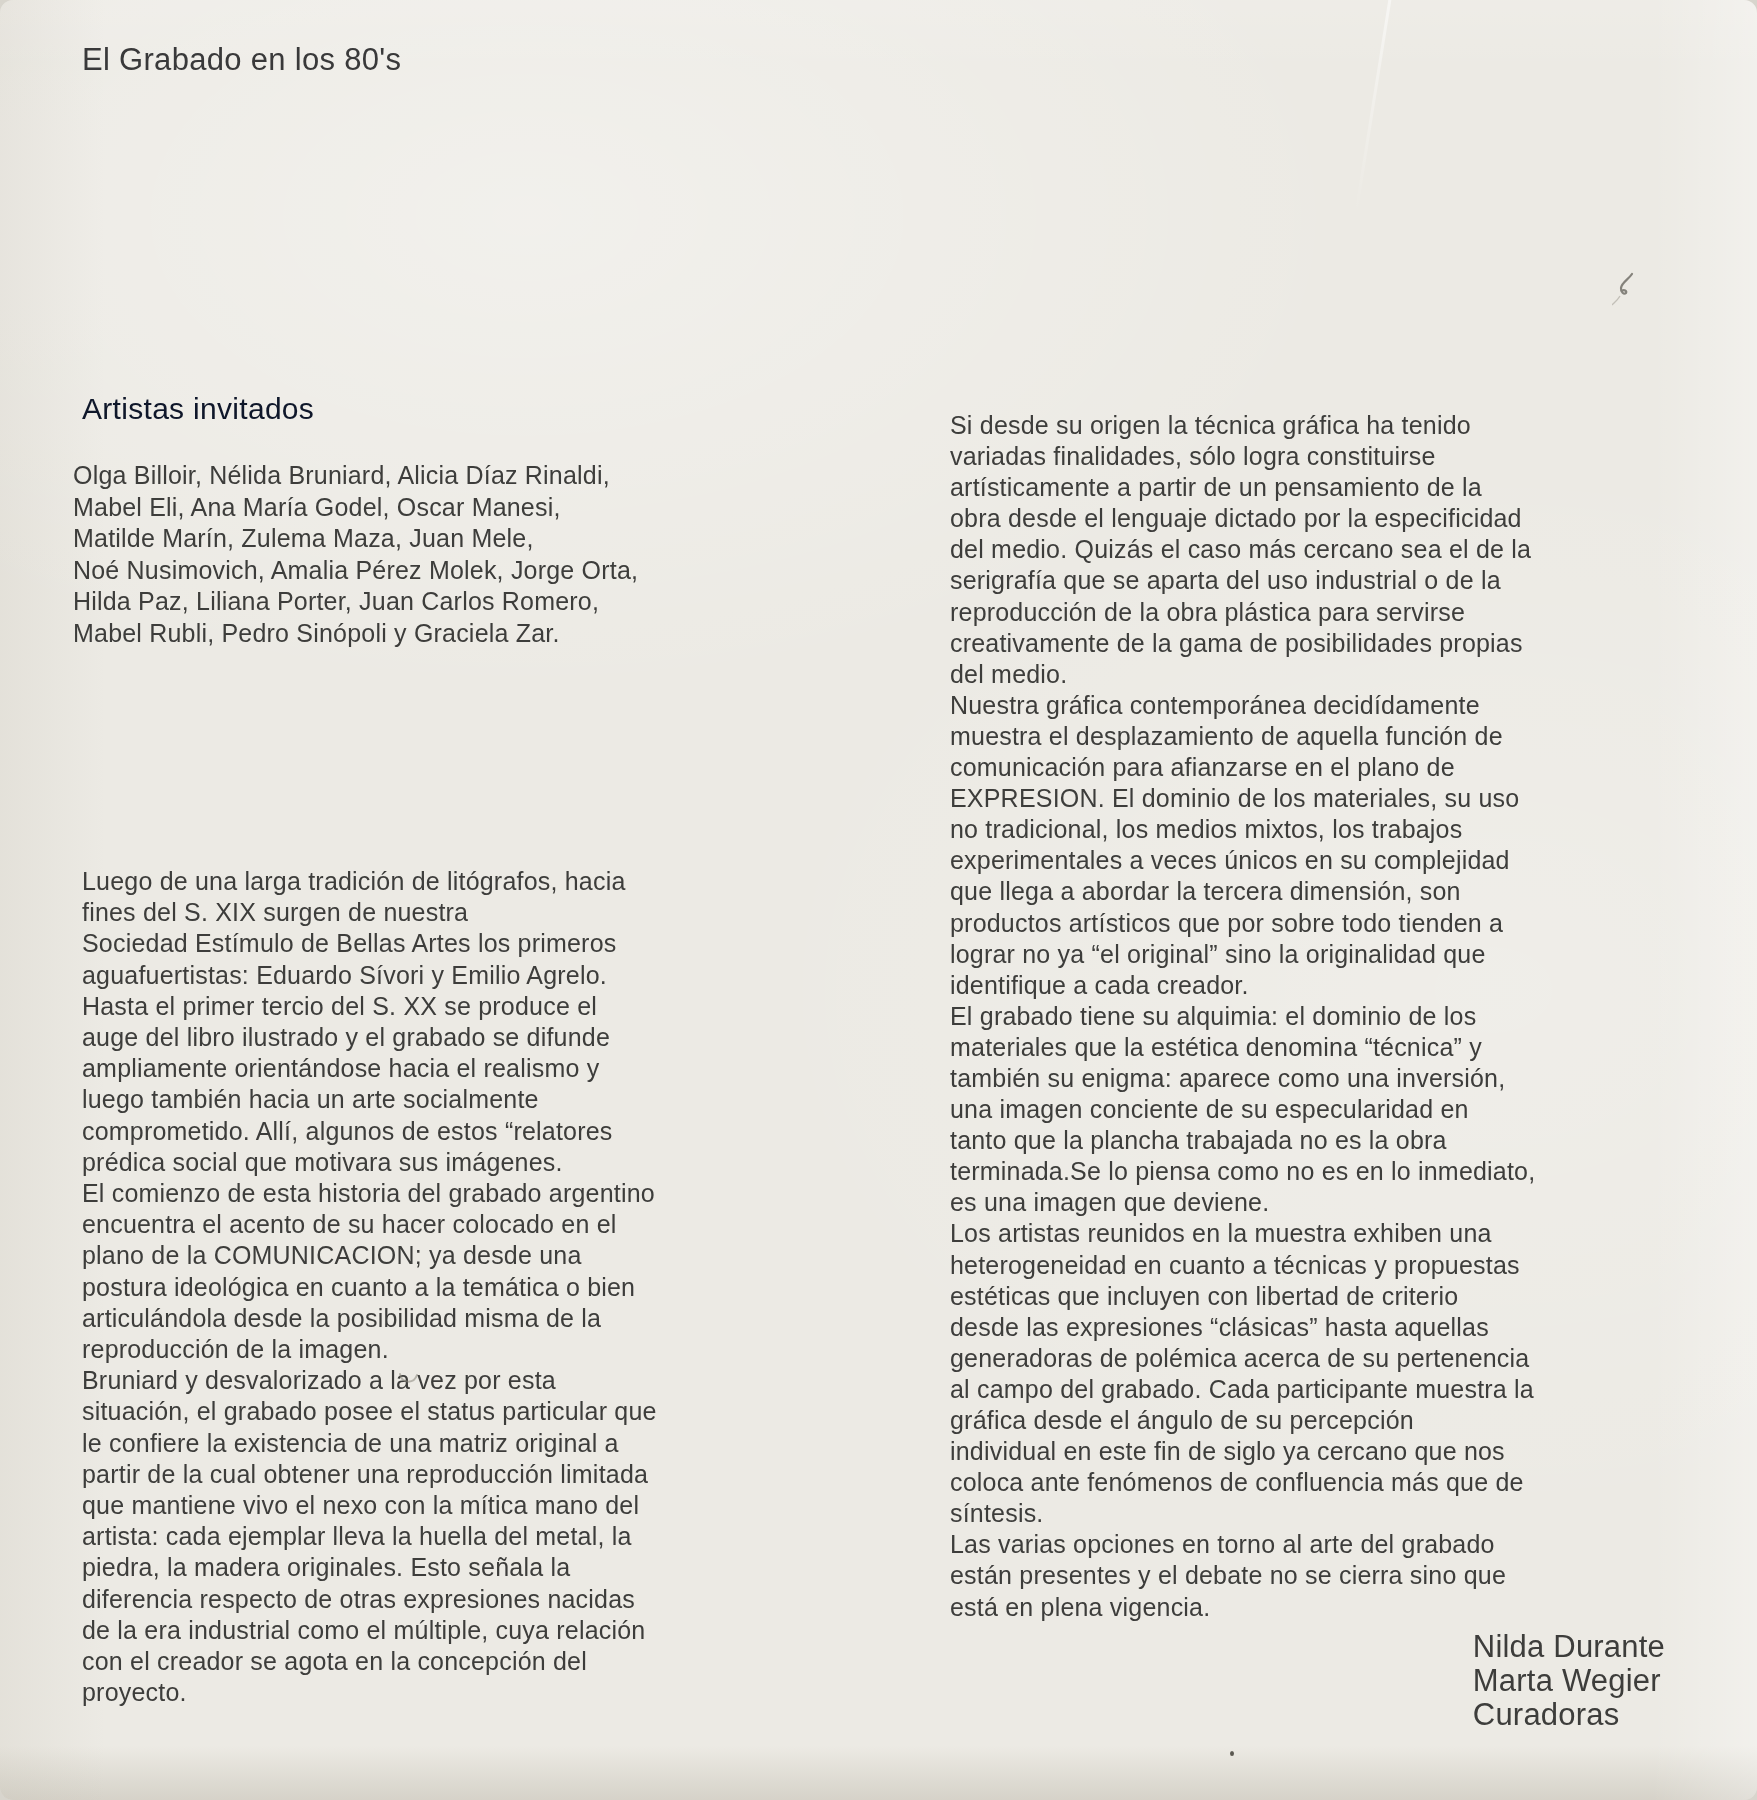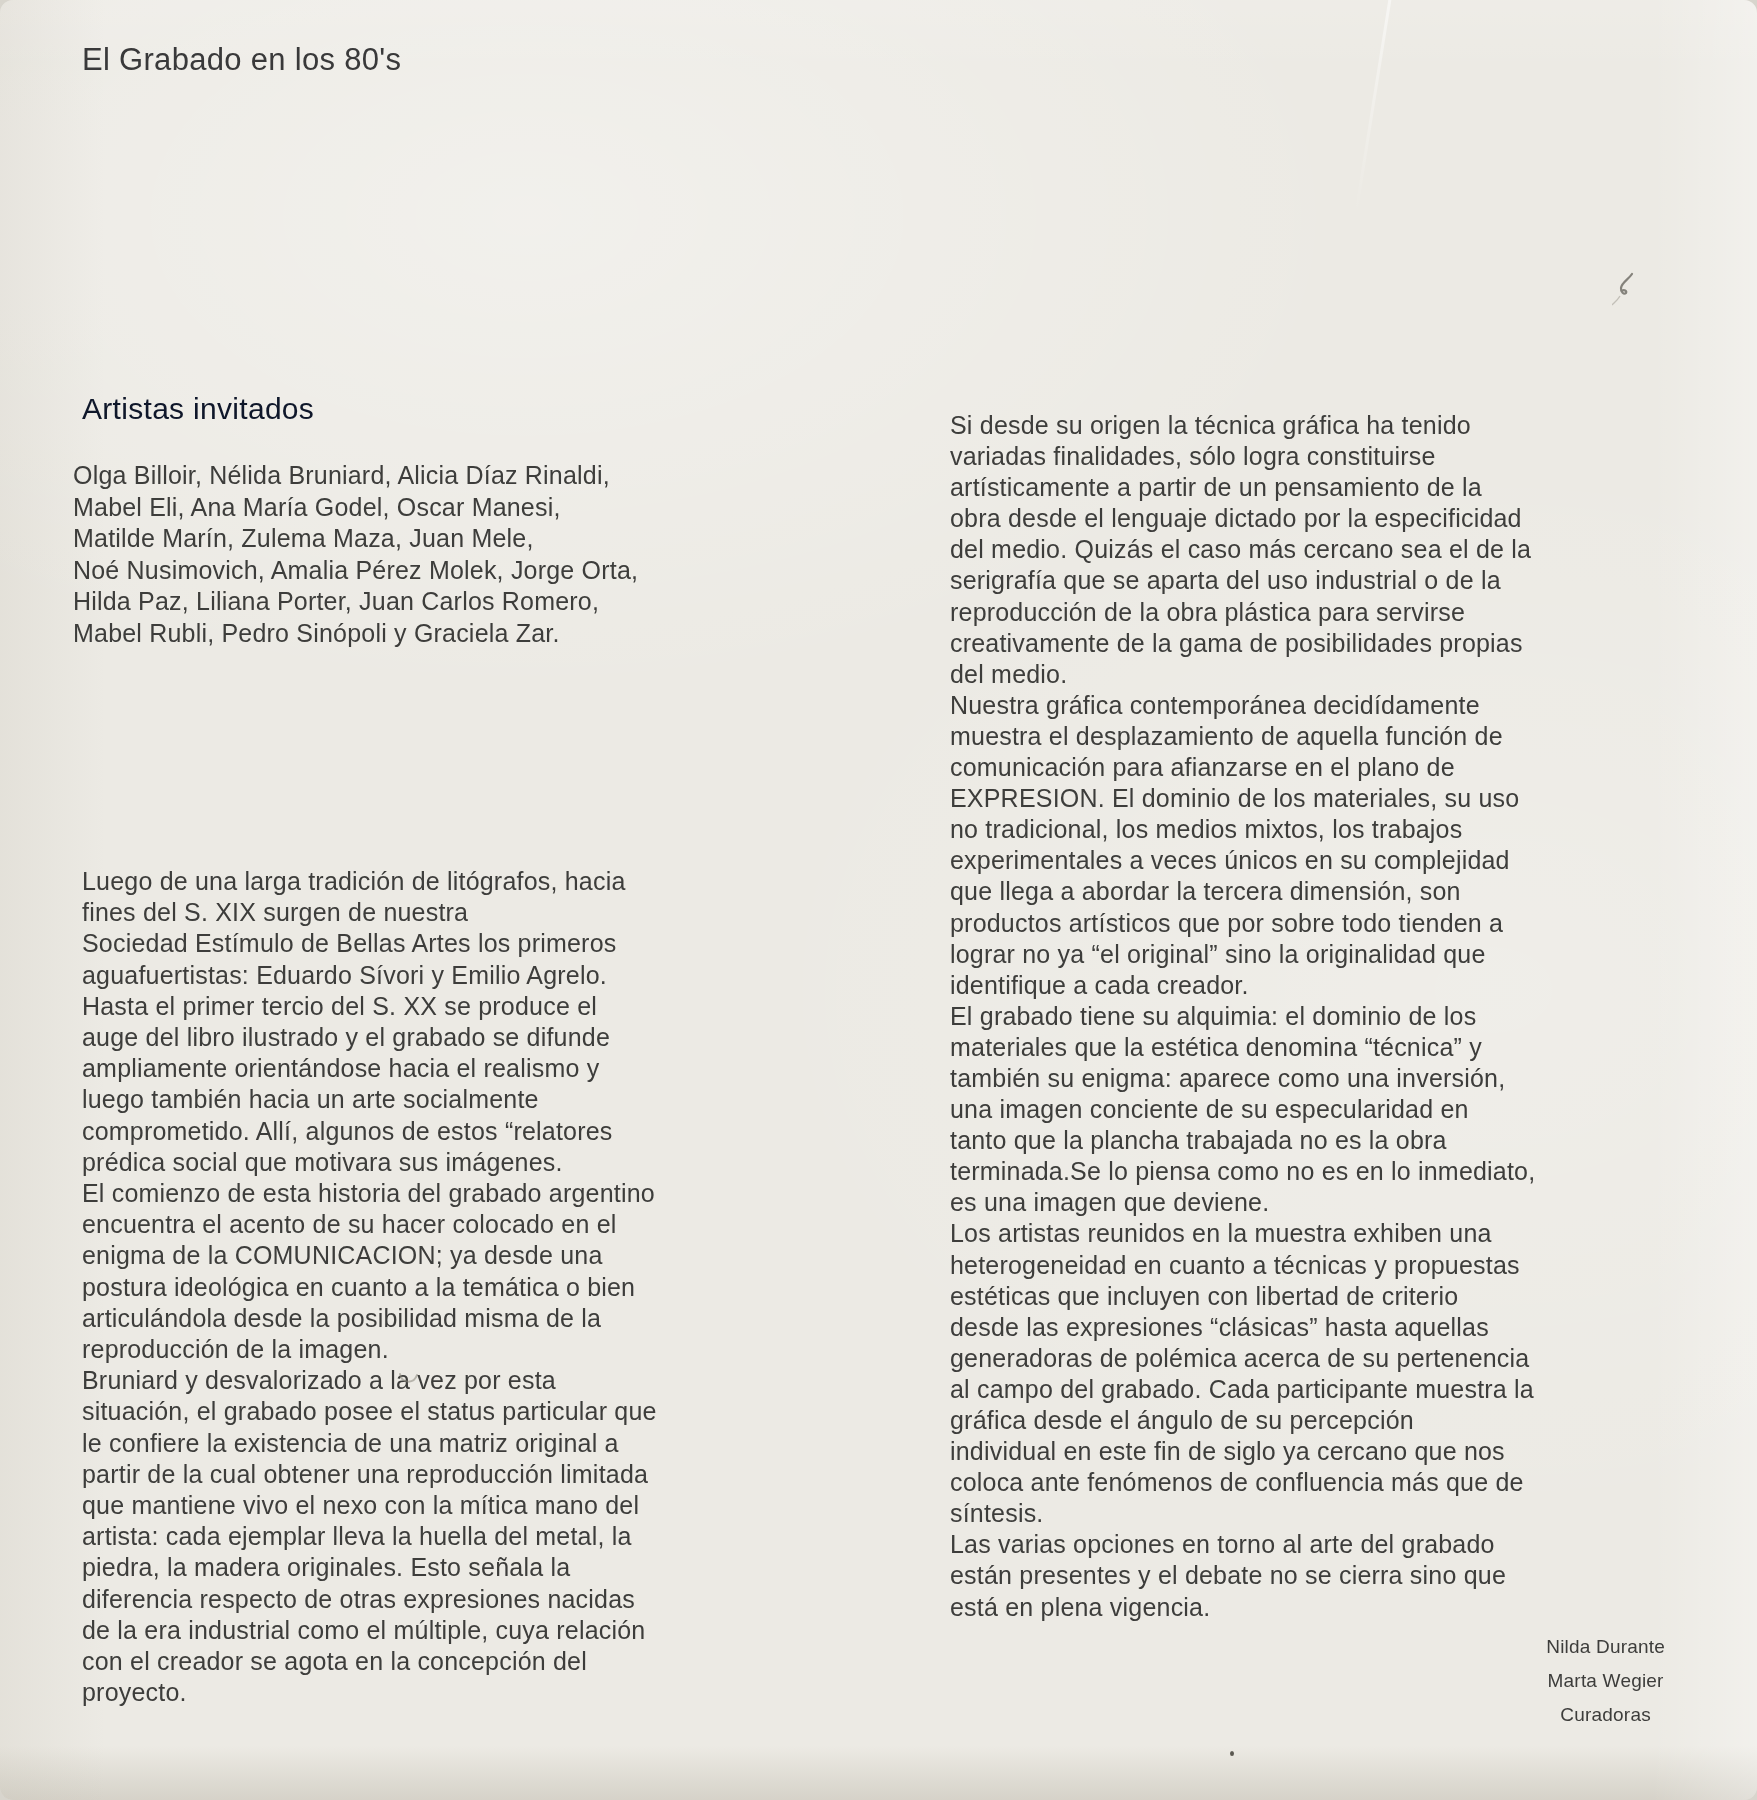--- a/index.html
+++ b/index.html
@@ -47,22 +47,22 @@
   .body-left {
     left: 82px; top: 866px;
     font-size: 25px; line-height: 31.2px; letter-spacing: 0.2px;
   }
   .body-right {
     left: 950px; top: 398px;
     font-size: 25px; line-height: 31.1px; letter-spacing: 0.2px; margin-top: 12px;
   }
   .signature {
     right: 92px; top: 1630px;
-    text-align: center;
-    font-size: 19px; line-height: 34px; letter-spacing: 0.2px;
+    text-align: left;
+    font-size: 31px; line-height: 34px; letter-spacing: 0.2px;
   }
 
   
   .crease {
     position: absolute;
     left: 1372px; top: -12px;
     width: 3px; height: 230px;
     background: linear-gradient(to bottom, rgba(255,255,255,0.55), rgba(255,255,255,0));
     transform: rotate(9deg);
     pointer-events: none;
@@ -108,21 +108,21 @@
       <div class="tline">Sociedad Estímulo de Bellas Artes los primeros</div>
       <div class="tline">aguafuertistas: Eduardo Sívori y Emilio Agrelo.</div>
       <div class="tline">Hasta el primer tercio del S. XX se produce el</div>
       <div class="tline">auge del libro ilustrado y el grabado se difunde</div>
       <div class="tline">ampliamente orientándose hacia el realismo y</div>
       <div class="tline">luego también hacia un arte socialmente</div>
       <div class="tline">comprometido. Allí, algunos de estos “relatores</div>
       <div class="tline">prédica social que motivara sus imágenes.</div>
       <div class="tline">El comienzo de esta historia del grabado argentino</div>
       <div class="tline">encuentra el acento de su hacer colocado en el</div>
-      <div class="tline">enigma de la COMUNICACION; ya desde una</div>
+      <div class="tline">plano de la COMUNICACION; ya desde una</div>
       <div class="tline">postura ideológica en cuanto a la temática o bien</div>
       <div class="tline">articulándola desde la posibilidad misma de la</div>
       <div class="tline">reproducción de la imagen.</div>
       <div class="tline">Bruniard y desvalorizado a la vez por esta</div>
       <div class="tline">situación, el grabado posee el status particular que</div>
       <div class="tline">le confiere la existencia de una matriz original a</div>
       <div class="tline">partir de la cual obtener una reproducción limitada</div>
       <div class="tline">que mantiene vivo el nexo con la mítica mano del</div>
       <div class="tline">artista: cada ejemplar lleva la huella del metal, la</div>
       <div class="tline">piedra, la madera originales. Esto señala la</div>

